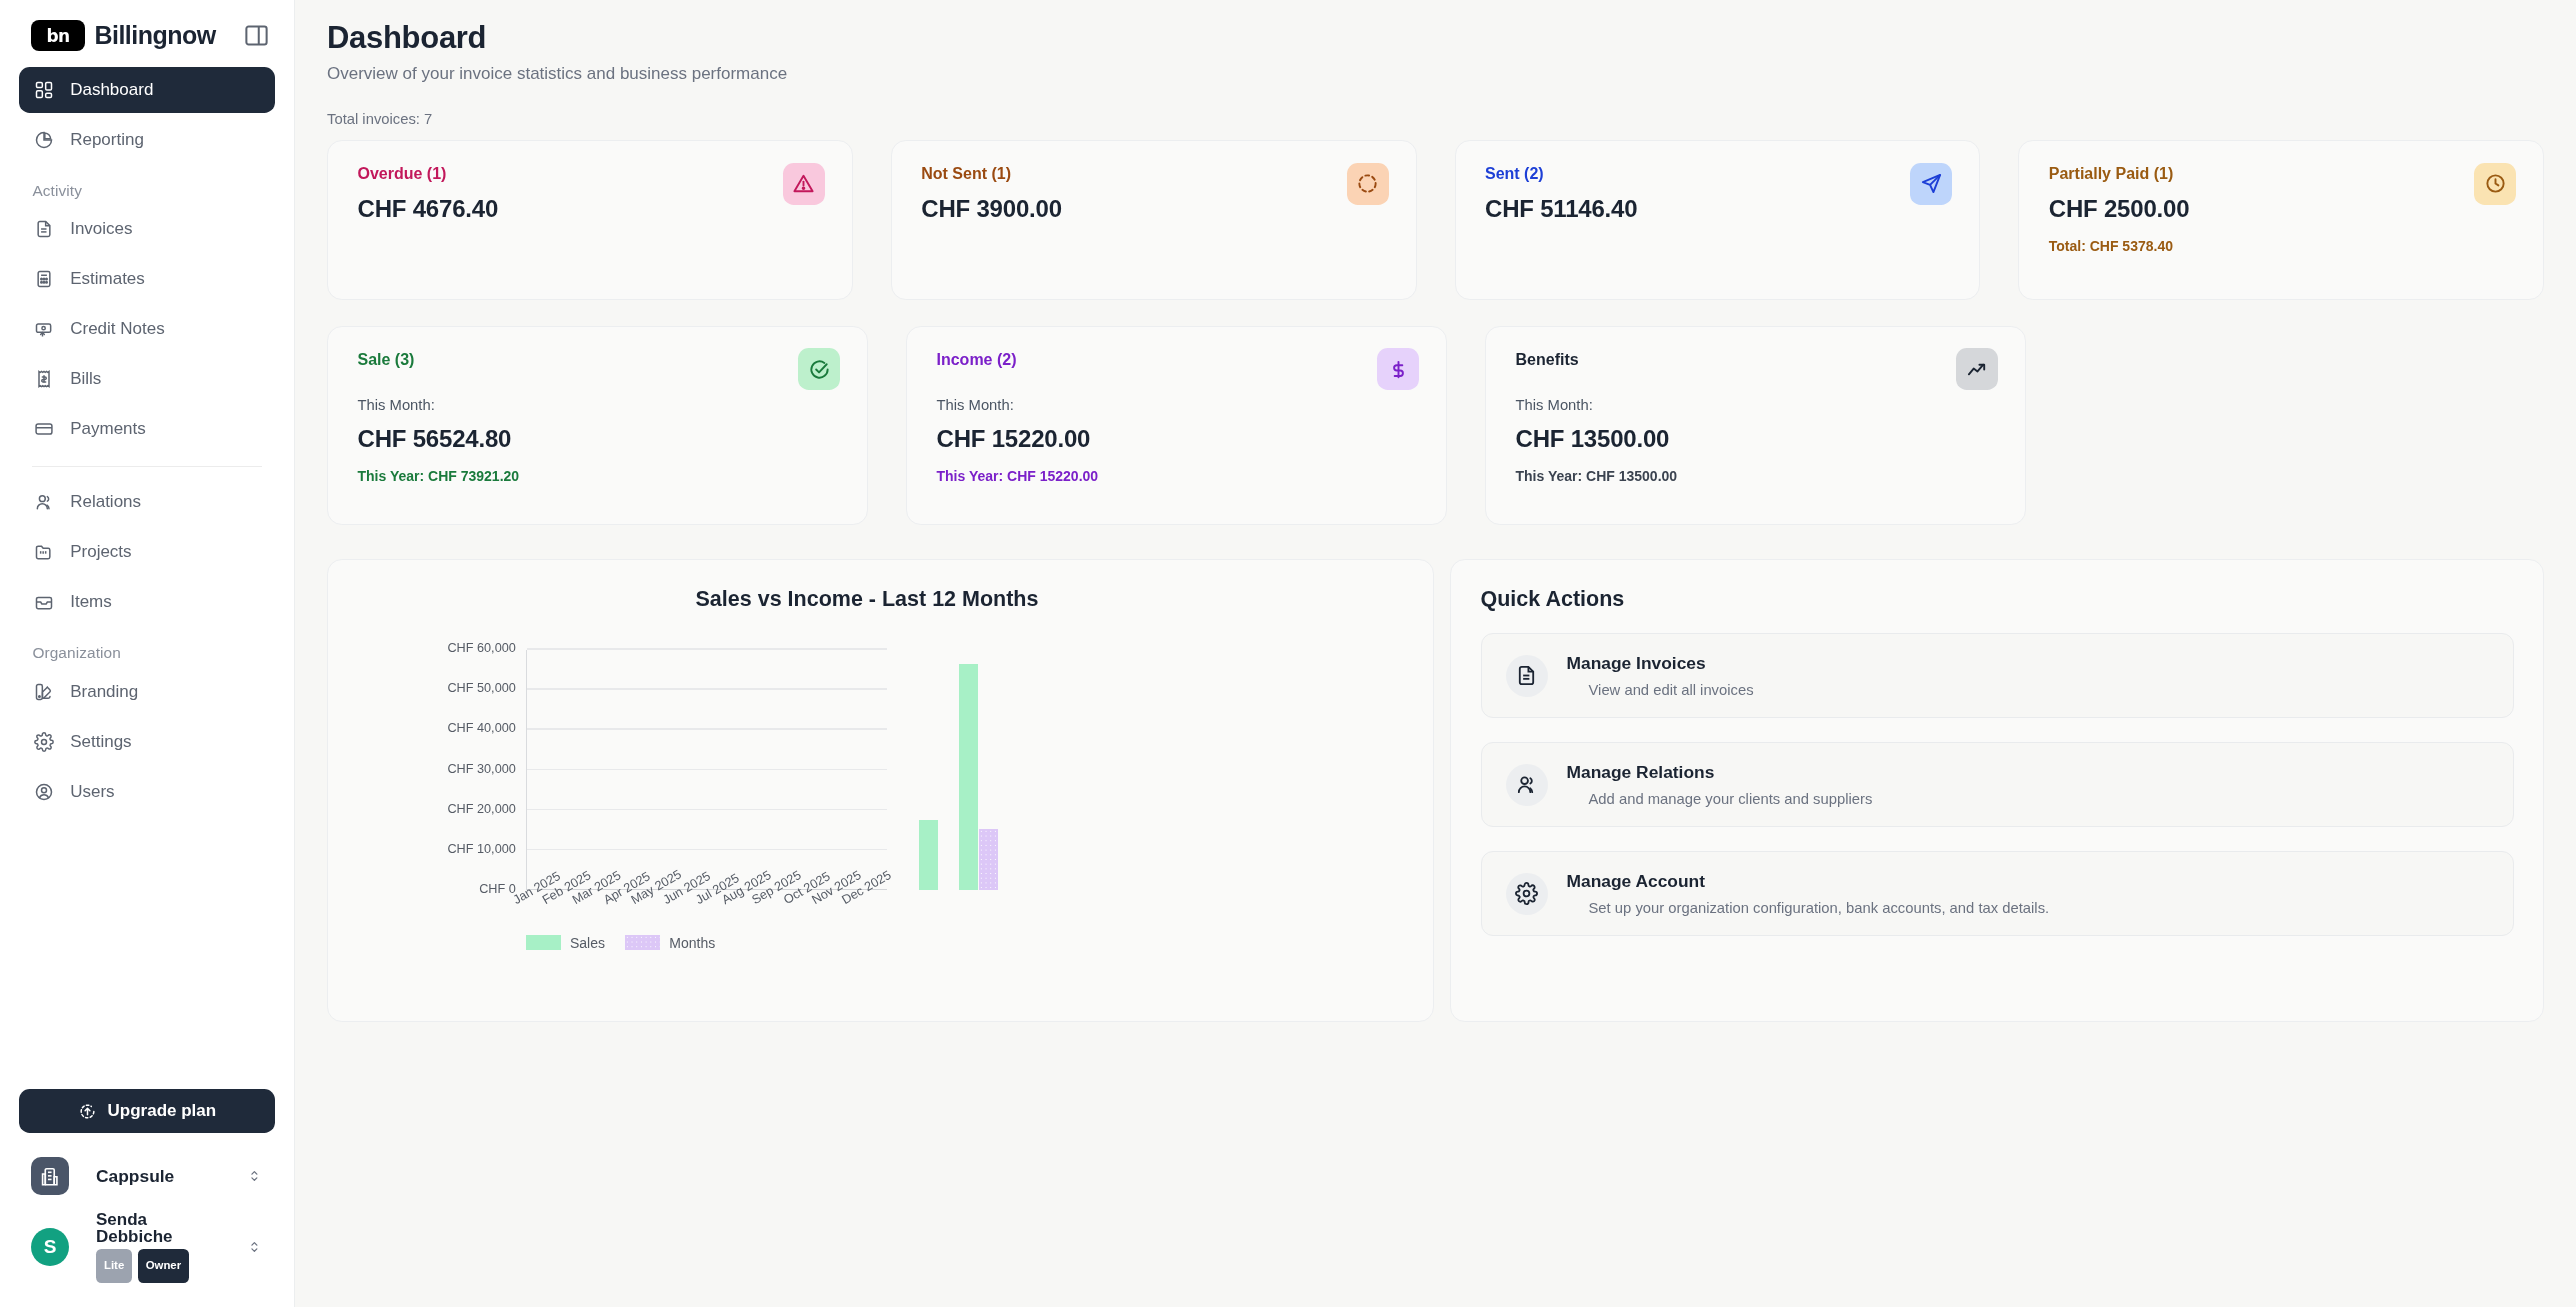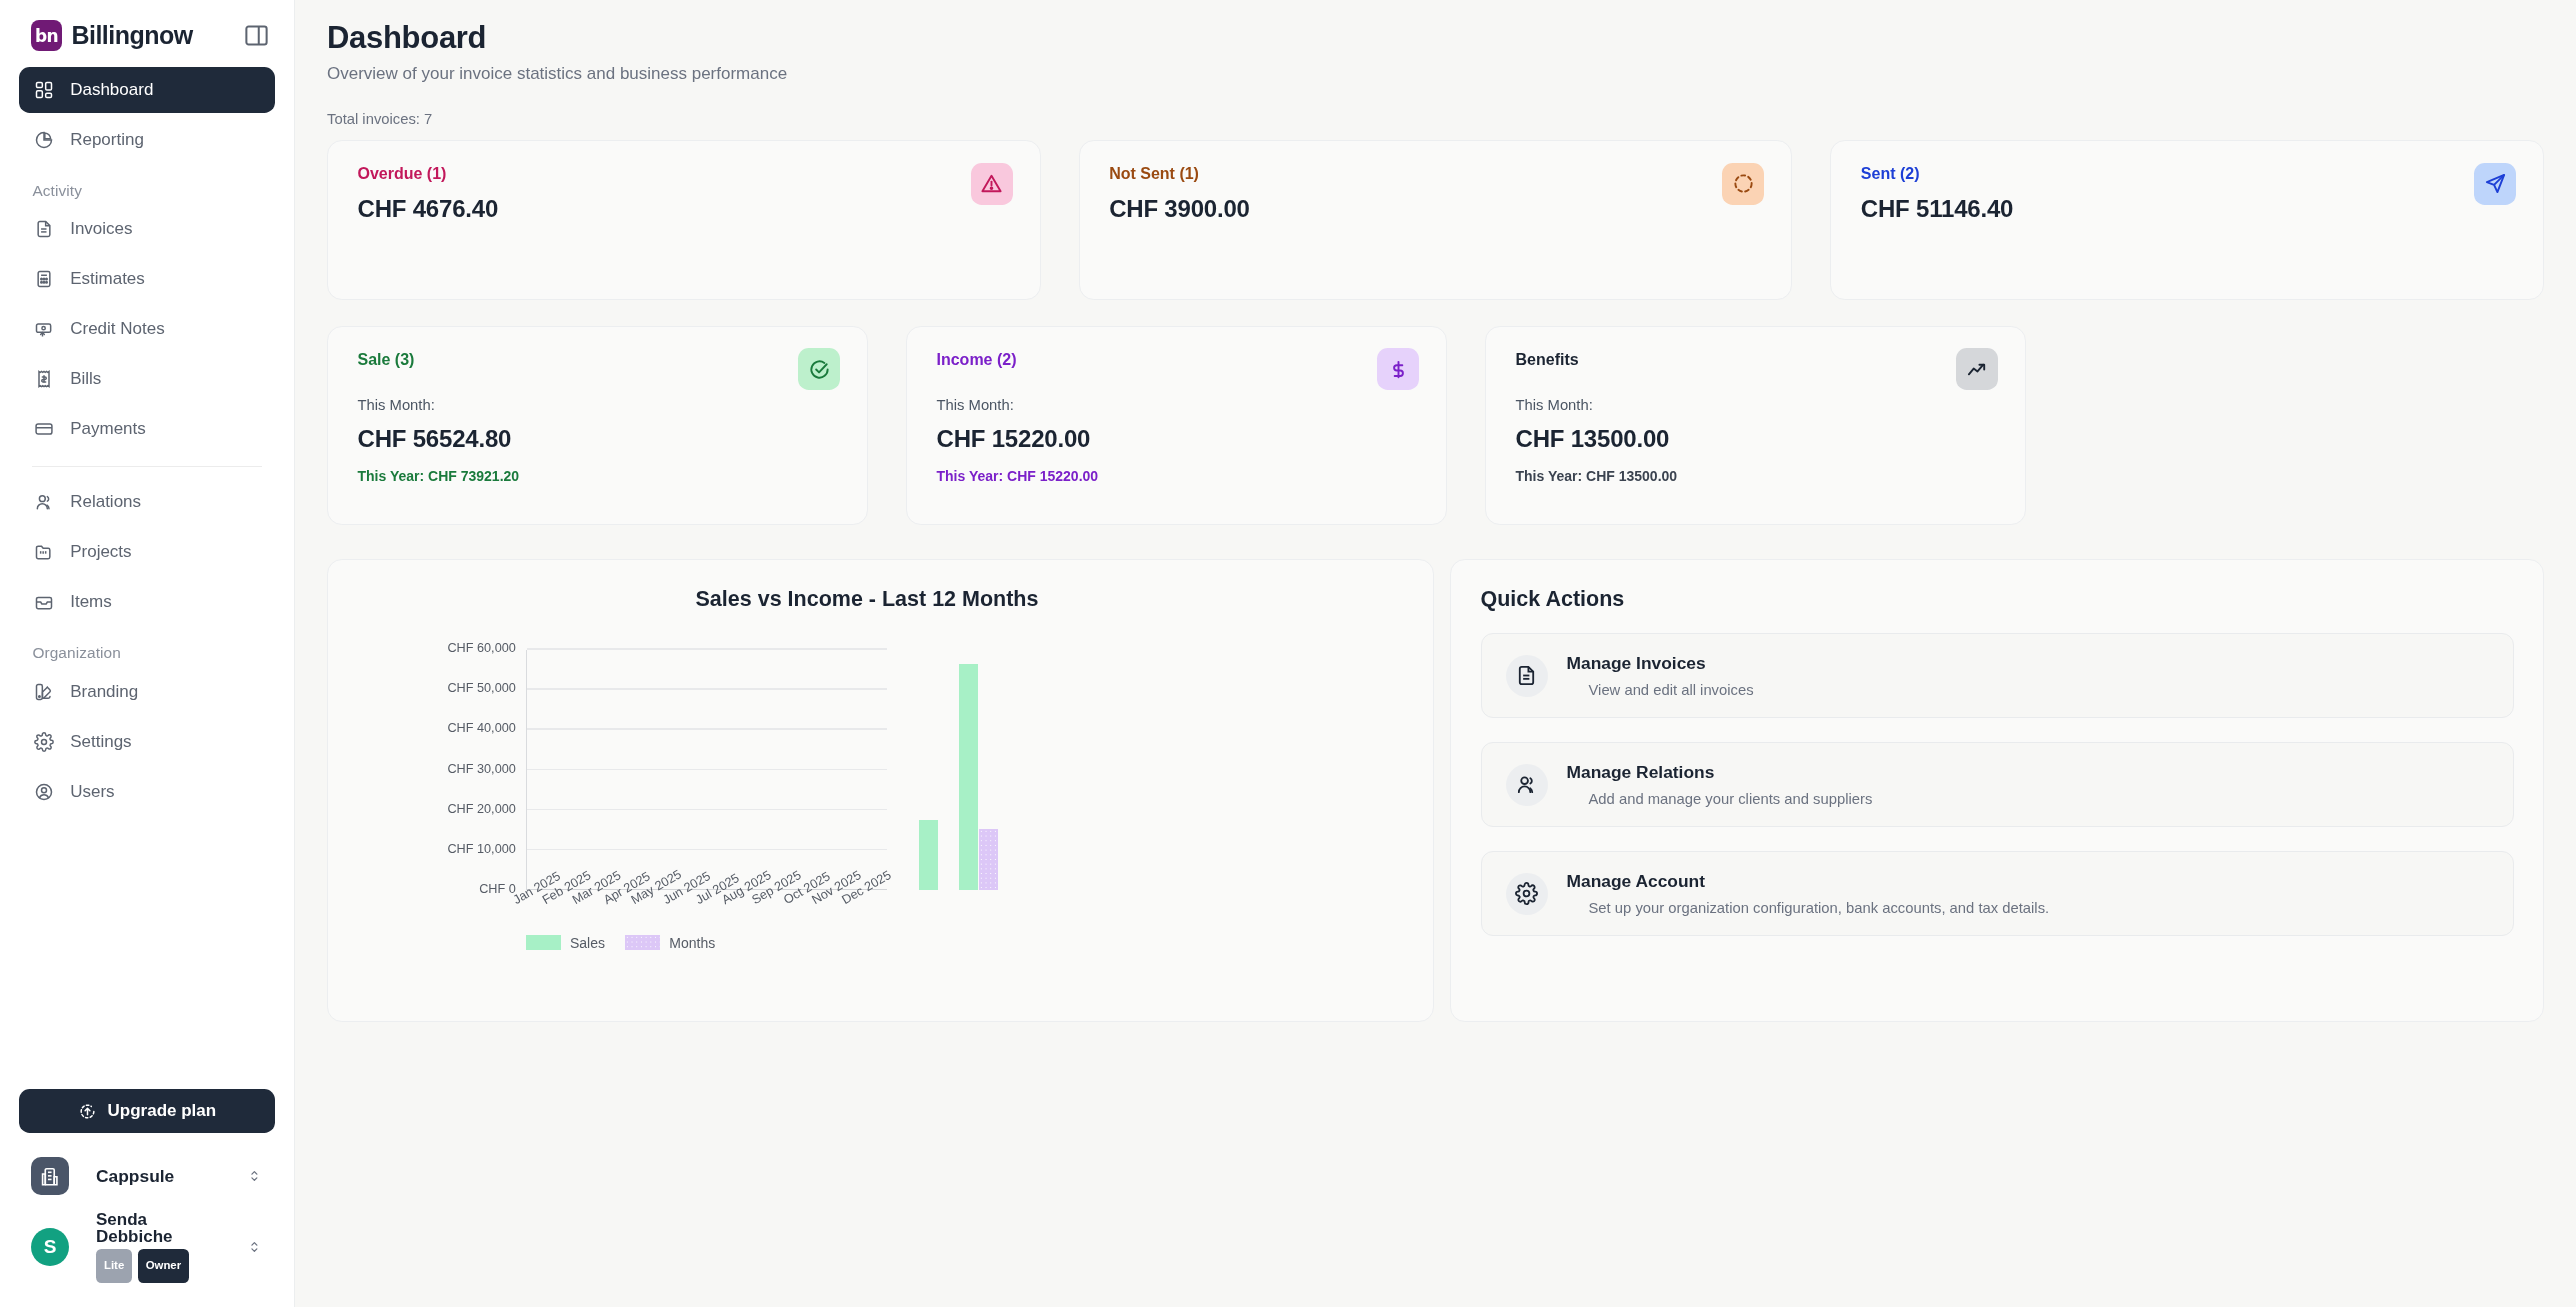--- a/index.html
+++ b/index.html
@@ -25,22 +25,22 @@
     position: relative;
   }
   .brand-row {
     display: flex;
     align-items: center;
     justify-content: space-between;
     padding: 20px 24px 16px 31px;
   }
   .brand { display: flex; align-items: center; gap: 9.4px; }
   .brand-logo {
-    width: 31px; height: 31px; border-radius: 8px;
-    background: #701a75;
+    width: 54px; height: 31px; border-radius: 8px;
+    background: #000000;
     display: flex; align-items: center; justify-content: center;
     color: #fff; font-size: 17px; font-weight: 700; letter-spacing: -0.7px;
     font-family: "DejaVu Sans", sans-serif;
   }
   .brand-name { font-size: 25px; font-weight: 700; color: #1b2432; letter-spacing: -0.5px; }
   .collapse-btn {
     width: 27px; height: 27px; display:flex; align-items:center; justify-content:center;
     cursor: pointer;
   }
 
@@ -463,20 +463,31 @@
         <div class="stat-label" style="color:#1d3fd6">Sent (2)</div>
         <div class="stat-icon" style="background:#bed5fb">
           <svg viewBox="0 0 24 24" fill="none" stroke="#1d3fd6" stroke-width="2" stroke-linejoin="round">
             <path d="M21 3L3 10.5l7.5 3L14 21z"></path>
               <path d="M10.5 13.5L21 3"></path>
           </svg>
         </div>
         <div class="stat-value">CHF 51146.40</div>
       </div>
 
+      <div class="stat-card">
+        <div class="stat-label" style="color:#9a5b12">Partially Paid (1)</div>
+        <div class="stat-icon" style="background:#fae3b2">
+          <svg viewBox="0 0 24 24" fill="none" stroke="#9a5b12" stroke-width="2" stroke-linecap="round">
+            <circle cx="12" cy="12" r="8.5"></circle>
+              <path d="M12 7.5V12l3 2"></path>
+          </svg>
+        </div>
+        <div class="stat-value">CHF 2500.00</div>
+        <div class="stat-foot" style="color:#9a5b12">Total: CHF 5378.40</div>
+      </div>
     </div>
 
     <div class="cards-row" style="margin-top:25.5px">
 
       <div class="stat-card tall">
         <div class="stat-label" style="color:#1a7a3c">Sale (3)</div>
         <div class="stat-icon" style="background:#bdf0cc">
           <svg viewBox="0 0 24 24" fill="none" stroke="#1a7a3c" stroke-width="2" stroke-linecap="round" stroke-linejoin="round">
             <path d="M20.5 12a8.5 8.5 0 1 1-3.4-6.8"></path>
               <path d="M8.5 12l3 3 8-8.5"></path>

